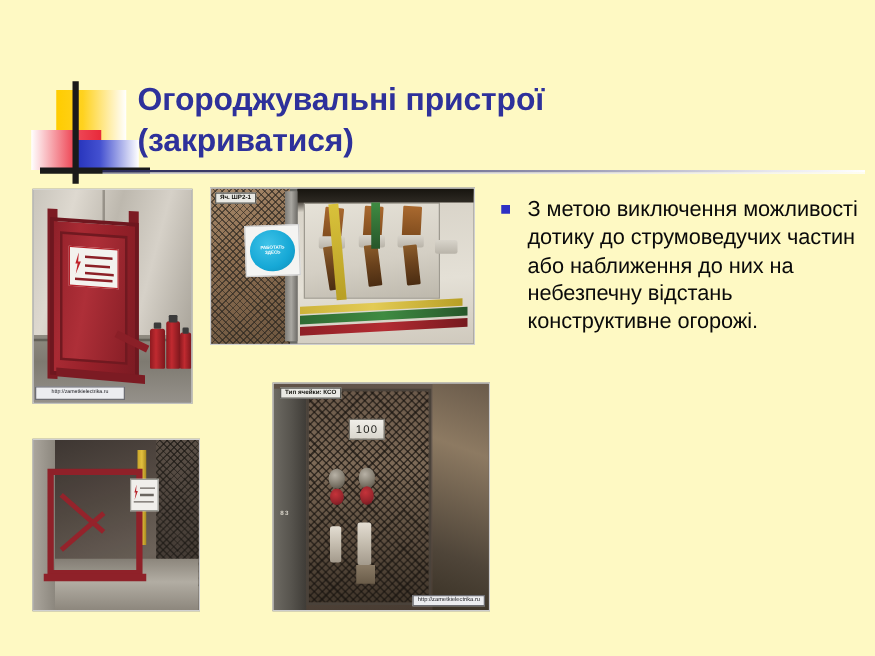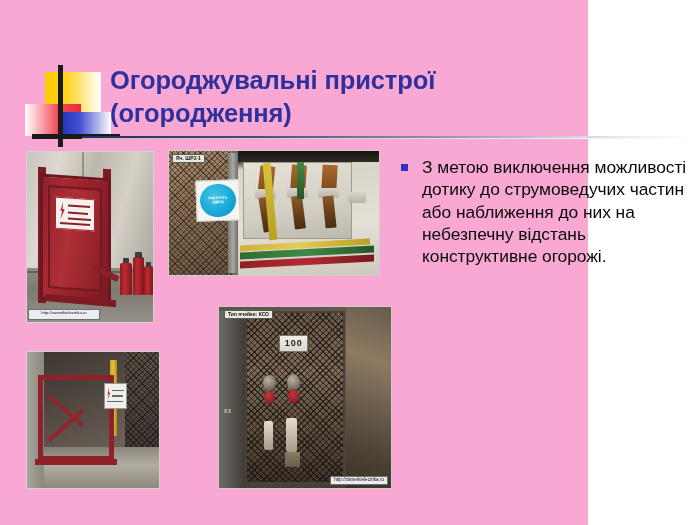--- a/index.html
+++ b/index.html
@@ -12,23 +12,23 @@
     height: 525px;
     position: relative;
     overflow: hidden;
     font-family: "Liberation Sans", sans-serif;
   }
 
   
   #slide {
     position: absolute;
     left: 0; top: 0;
-    width: 588px;
+    width: 700px;
     height: 525px;
-    background: #f9a8d4;
+    background: #fef9c3;
   }
 
   
   .logo-block {
     position: absolute;
     left: 18px;
     top: 60px;
     width: 108px;
     height: 88px;
   }
@@ -420,21 +420,21 @@
   }
   #photo4 .plate100 {
     position: absolute; left: 34%; top: 13%;
     width: 30%; height: 10%;
     background: linear-gradient(180deg, #f0eee8 0%, #d9d6cd 100%);
     border: 1.5px solid #7b7870;
     box-sizing: border-box;
     display: flex; align-items: center; justify-content: center;
     color: #23231f;
     font-size: 9px;
-    font-weight: bold;
+    font-weight: normal;
     letter-spacing: 1px;
   }
   #photo4 .term {
     position: absolute;
     background: radial-gradient(circle at 38% 32%, #b8b2a6 0%, #7c7568 60%, #4b463d 100%);
     border-radius: 50%;
   }
   #photo4 .term-red {
     position: absolute;
     background: radial-gradient(circle at 40% 34%, #c5333a 0%, #94242b 60%, #62161c 100%);
@@ -474,21 +474,21 @@
   <div class="logo-block">
     <div class="logo-sq logo-yellow"></div>
     <div class="logo-sq logo-red"></div>
     <div class="logo-sq logo-blue"></div>
     <div class="logo-sq logo-vbar"></div>
     <div class="logo-sq logo-hbar"></div>
   </div>
 
   <div class="slide-title">
     <span class="t-line">Огороджувальні пристрої</span>
-    <span class="t-line">(огородження)</span>
+    <span class="t-line">(закриватися)</span>
   </div>
   <div class="title-rule"></div>
   <div class="title-rule-2"></div>
 
   <div class="body-col">
 
     <div class="bullet-row">
       <span class="bullet-marker"></span>
       <span class="bullet-text">З метою виключення можливості дотику до струмоведучих частин або наближення до них на небезпечну відстань конструктивне огорожі.</span>
     </div>

